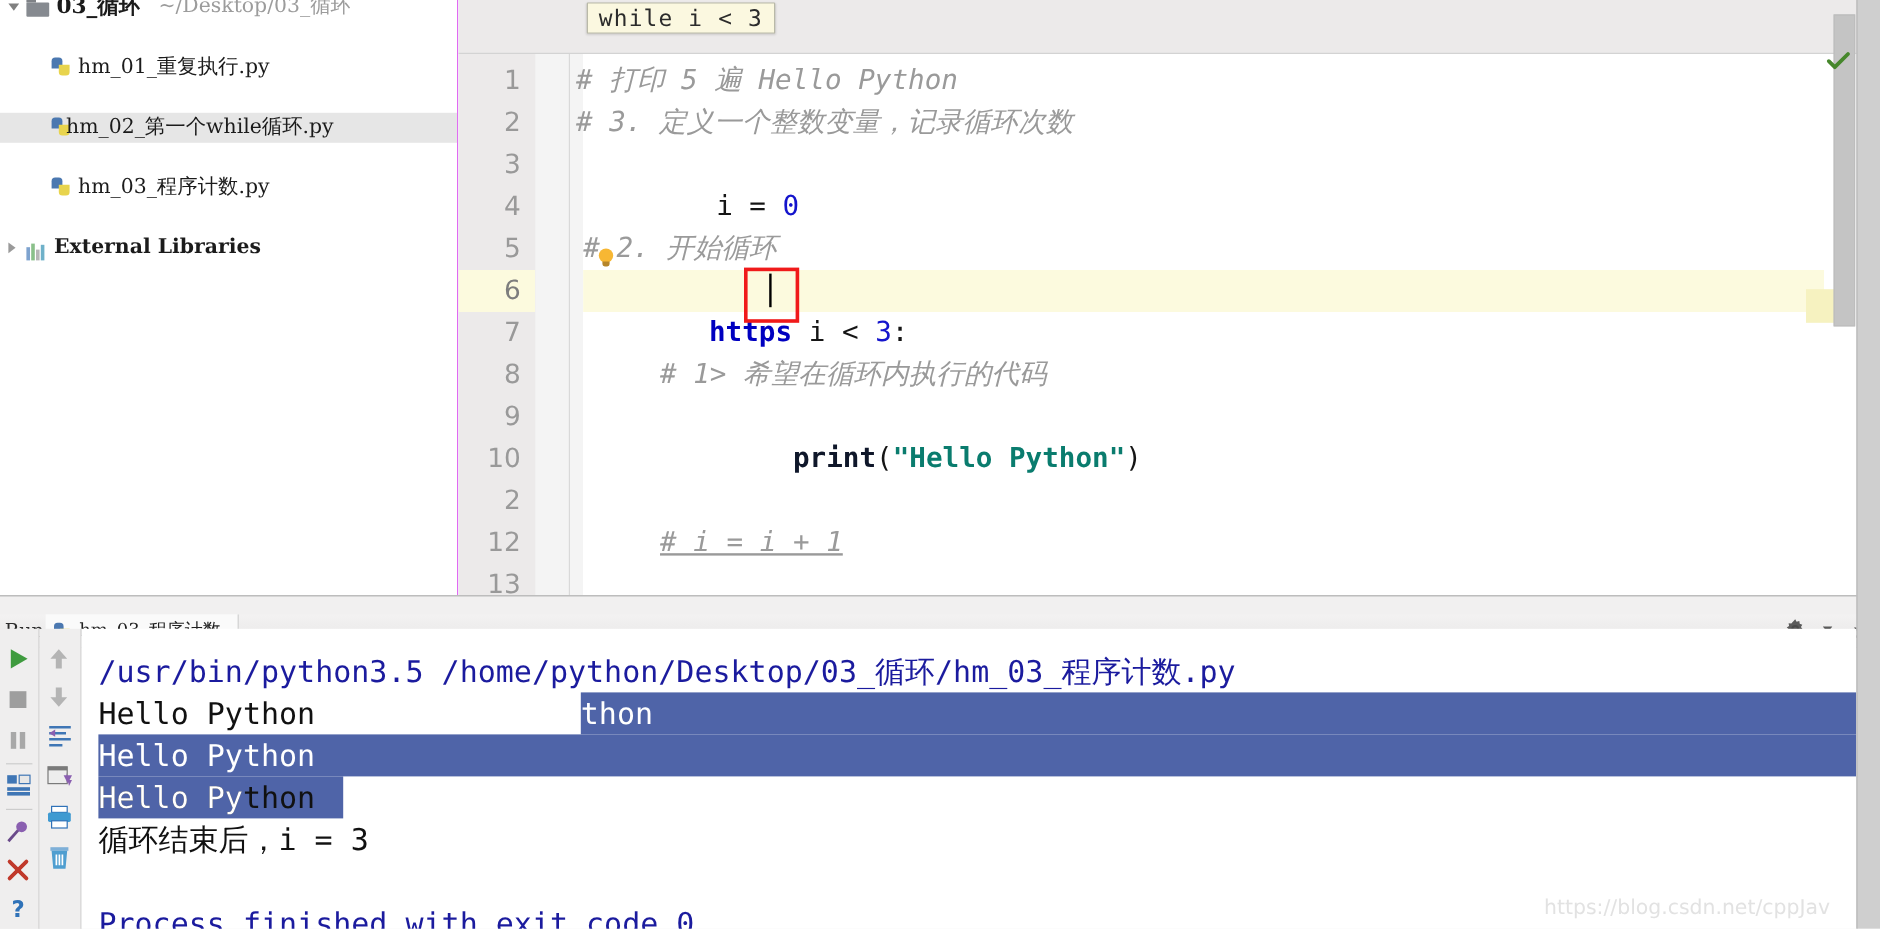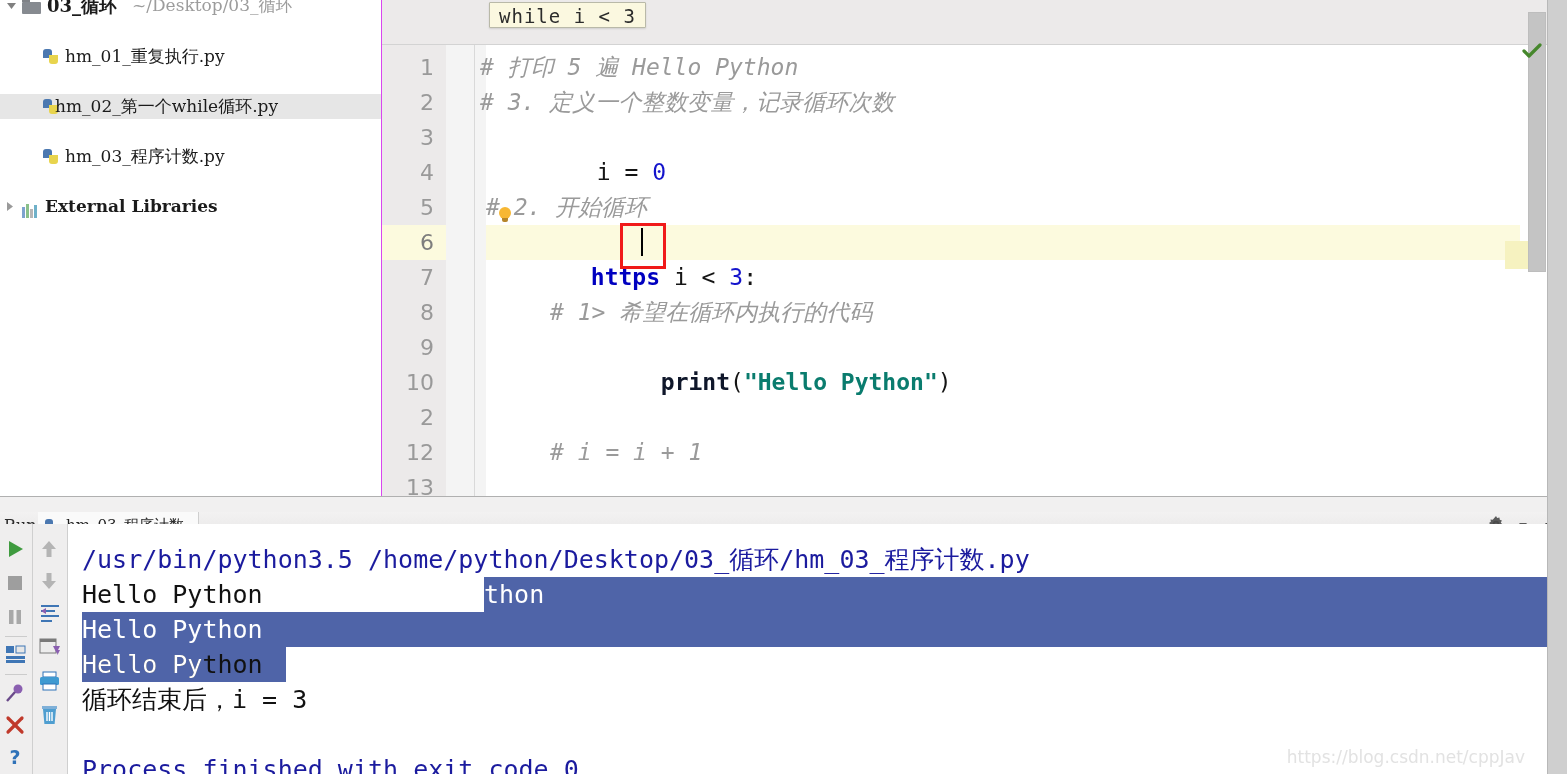--- a/index.html
+++ b/index.html
@@ -313,21 +313,21 @@
       <div class="codeline" style="top:215px;"></div>
 
       <div class="codeline cmt" style="top:250px;left:64px;"># 1&gt; 希望在循环内执行的代码</div>
 
       <div class="codeline" style="top:285px;left:64px;">
         <span class="fn">print</span><span class="pl">(</span><span class="str">"Hello Python"</span><span class="pl">)</span>
       </div>
 
       <div class="codeline" style="top:320px;left:64px;"></div>
 
-      <div class="codeline cmt" style="top:390px;left:64px;"># i = i + 1</div>
+      <div class="codeline cmt" style="top:390px;left:64px;text-decoration:underline;"># i = i + 1</div>
 
       <div class="codeline" style="top:425px;left:64px;">
         
       </div>
     </div>
 
     <div class="ed-marker-col">
       <div class="ed-hl-mark"></div>
     </div>
     <div class="ed-scroll-thumb"></div>

